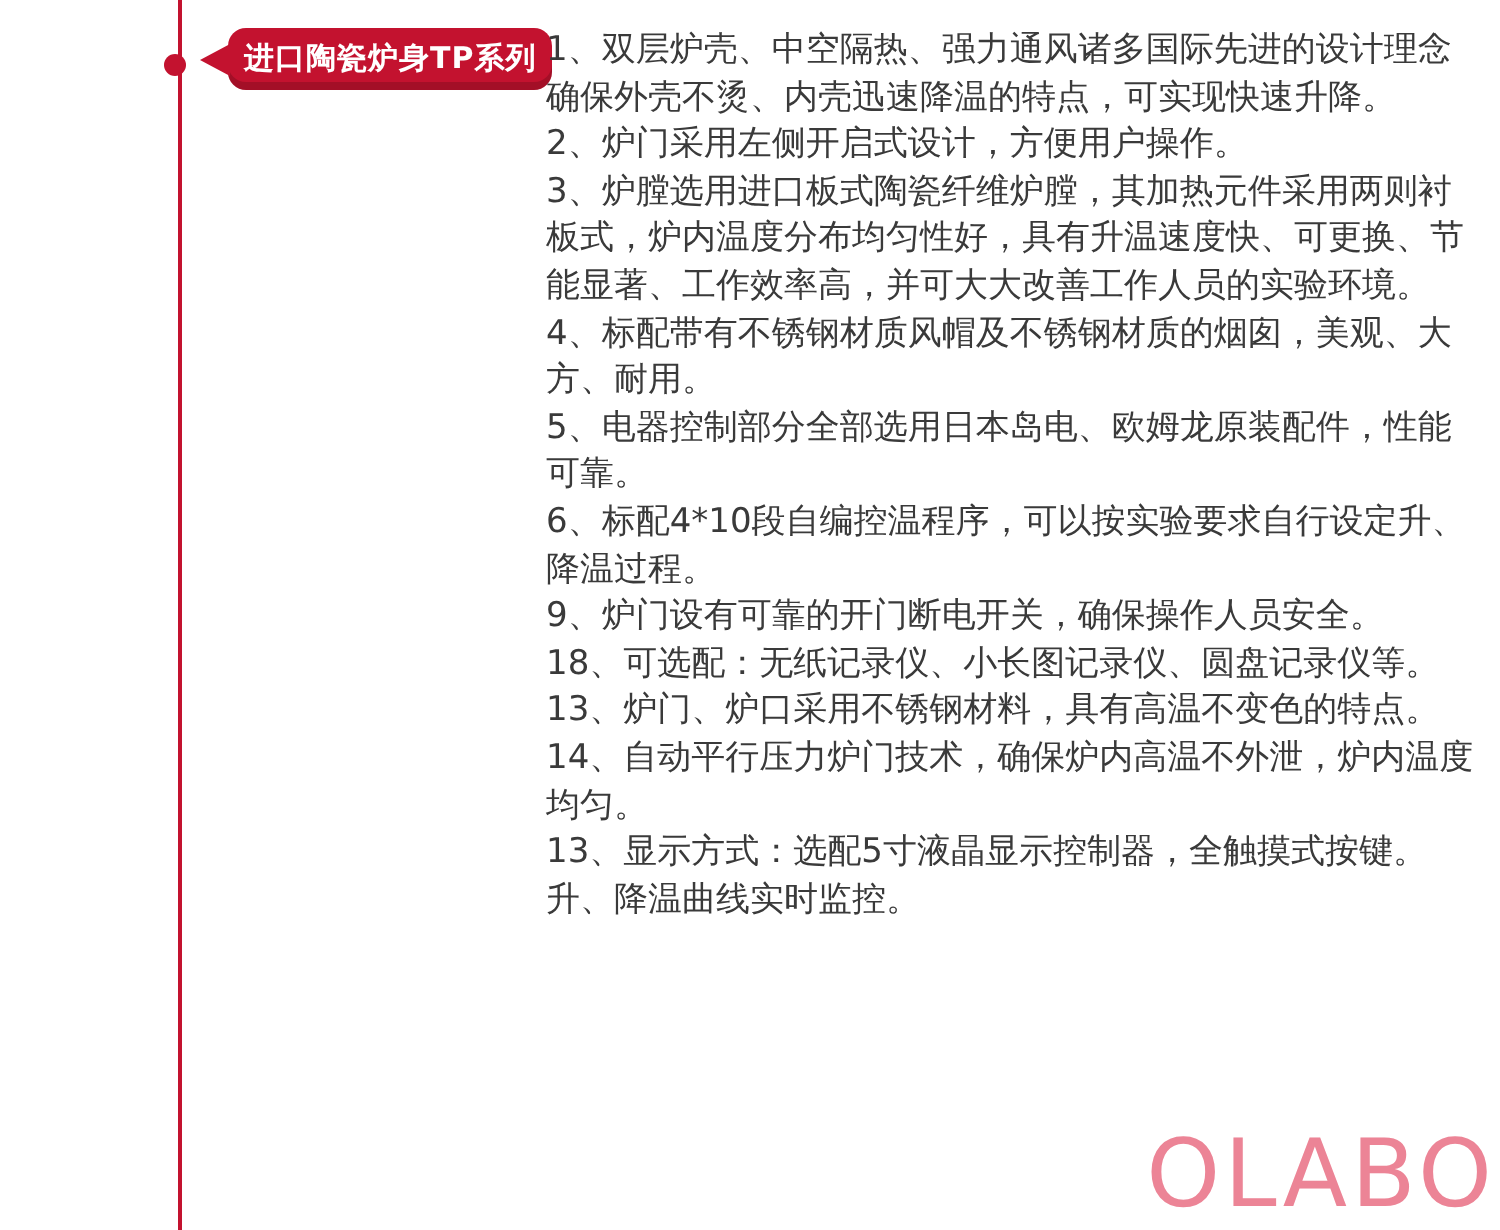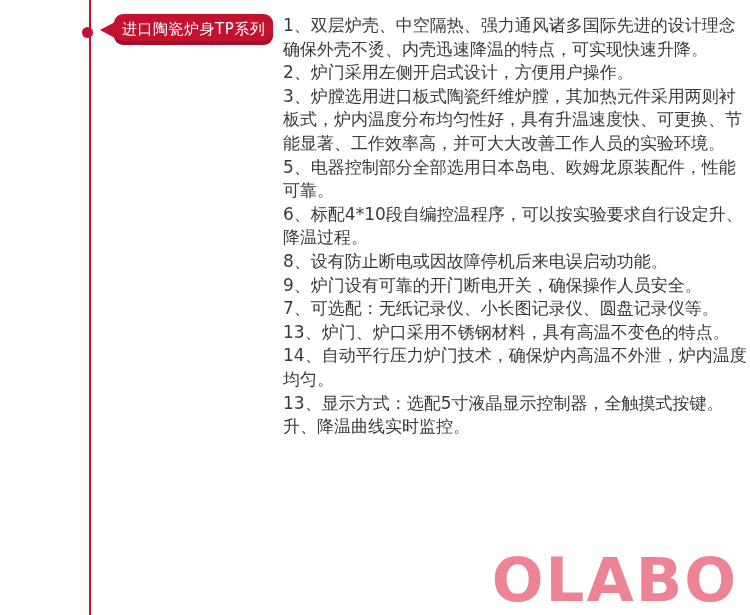--- a/index.html
+++ b/index.html
@@ -29,50 +29,50 @@
     background: var(--accent);
   }
 
   
   .badge {
     position: absolute; left: 114px; top: 14px;
     height: 31px; line-height: 31px;
     padding: 0 8px;
     background: var(--accent);
     color: #ffffff;
-    font-size: 15px; font-weight: normal;
+    font-size: 15px; font-weight: bold;
     letter-spacing: 0.5px;
     border-radius: 9px;
     box-shadow: inset 0 -4px 0 rgba(0,0,0,0.16);
     white-space: nowrap;
     text-align: center;
   }
   .badge-arrow {
     position: absolute; left: -14px; top: 50%; margin-top: -8px;
     width: 0; height: 0;
     border-style: solid;
     border-width: 8px 15px 8px 0;
     border-color: transparent var(--accent) transparent transparent;
   }
 
   
   .features {
-    position: absolute; left: 283px; top: 14px;
+    position: absolute; left: 273px; top: 14px;
     width: 466px;
     font-size: 17px;
     line-height: 23.6px;
     color: var(--text);
     z-index: 2;
   }
   .feature-item { word-break: break-all; }
 
   
   .watermark {
-    position: absolute; right: 12px; bottom: 0;
-    font-size: 61px; font-weight: bold;
+    position: absolute; right: 2px; bottom: 0;
+    font-size: 47px; font-weight: normal;
     letter-spacing: 2px;
     color: var(--watermark);
     z-index: 1;
   }
 </style>
 </head>
 <body>
 
 <div class="page">
 
@@ -81,25 +81,25 @@
 
   <div class="badge">
     <span class="badge-arrow"></span>
     <span>进口陶瓷炉身TP系列</span>
   </div>
 
   <div class="features">
     <div class="feature-item">1、双层炉壳、中空隔热、强力通风诸多国际先进的设计理念确保外壳不烫、内壳迅速降温的特点，可实现快速升降。</div>
     <div class="feature-item">2、炉门采用左侧开启式设计，方便用户操作。</div>
     <div class="feature-item">3、炉膛选用进口板式陶瓷纤维炉膛，其加热元件采用两则衬板式，炉内温度分布均匀性好，具有升温速度快、可更换、节能显著、工作效率高，并可大大改善工作人员的实验环境。</div>
+    <div class="feature-item">4、标配带有不锈钢材质风帽及不锈钢材质的烟囱，美观、大方、耐用。</div>
     <div class="feature-item">5、电器控制部分全部选用日本岛电、欧姆龙原装配件，性能可靠。</div>
     <div class="feature-item">6、标配4*10段自编控温程序，可以按实验要求自行设定升、降温过程。</div>
-    <div class="feature-item">8、设有防止断电或因故障停机后来电误启动功能。</div>
     <div class="feature-item">9、炉门设有可靠的开门断电开关，确保操作人员安全。</div>
-    <div class="feature-item">7、可选配：无纸记录仪、小长图记录仪、圆盘记录仪等。</div>
+    <div class="feature-item">18、可选配：无纸记录仪、小长图记录仪、圆盘记录仪等。</div>
     <div class="feature-item">13、炉门、炉口采用不锈钢材料，具有高温不变色的特点。</div>
     <div class="feature-item">14、自动平行压力炉门技术，确保炉内高温不外泄，炉内温度均匀。</div>
     <div class="feature-item">13、显示方式：选配5寸液晶显示控制器，全触摸式按键。升、降温曲线实时监控。</div>
   </div>
 
   <div class="watermark">OLABO</div>
 
 </div>
 
 </body></html>

